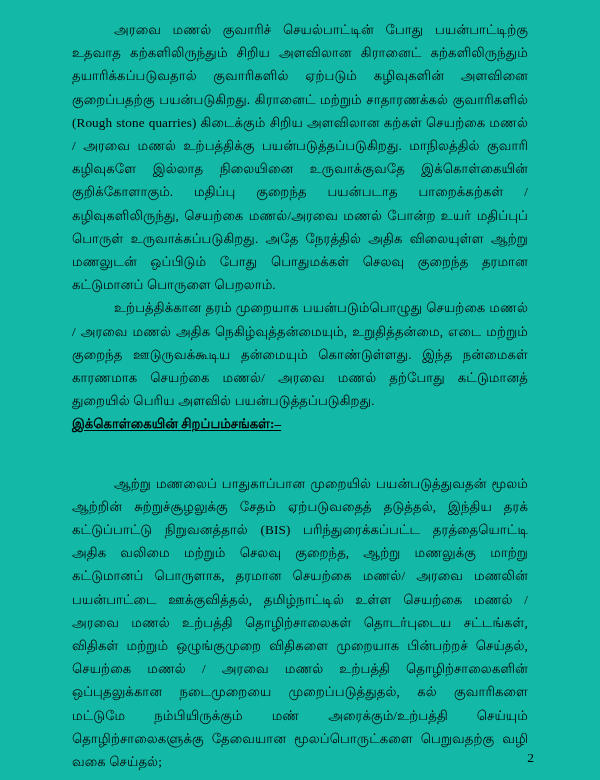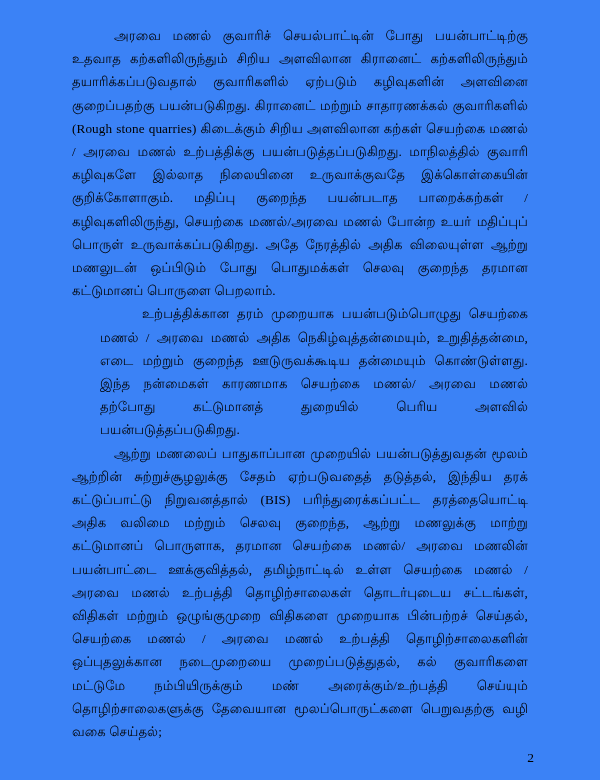--- a/index.html
+++ b/index.html
@@ -12,22 +12,22 @@
     height: 780px;
     overflow: hidden;
     font-family: "Liberation Serif", "DejaVu Serif", serif;
     color: #000000;
   }
   .page {
     position: relative;
     box-sizing: border-box;
     width: 600px;
     height: 780px;
-    background: #3b82f6;
-    padding: 24px 72px 0 72px;
+    background: #14b8a6;
+    padding: 18px 72px 0 72px;
   }
   .doc-body {
     width: 456px;
   }
   .para {
     margin: 0;
     text-align: justify;
     text-justify: inter-word;
     font-size: 13.2px;
     line-height: 23.2px;
@@ -36,21 +36,20 @@
     color: #000000;
   }
   .para.indent {
     text-indent: 42px;
   }
   .para + .para {
     margin-top: 0;
   }
   .gap-para {
     margin-top: 23px;
-    margin-left: 28px;
   }
   .gap-heading {
     margin-top: 25px;
   }
   .heading {
     margin: 0;
     font-size: 13.2px;
     line-height: 23.2px;
     font-weight: bold;
     text-decoration: underline;
@@ -79,20 +78,21 @@
 <body>
 
 <div class="page">
 
   <div class="doc-body">
 
     <p class="para indent">அரவை மணல் குவாரிச் செயல்பாட்டின் போது பயன்பாட்டிற்கு உதவாத கற்களிலிருந்தும் சிறிய அளவிலான கிரானைட் கற்களிலிருந்தும் தயாரிக்கப்படுவதால் குவாரிகளில் ஏற்படும் கழிவுகளின் அளவினை குறைப்பதற்கு பயன்படுகிறது. கிரானைட் மற்றும் சாதாரணக்கல் குவாரிகளில் (Rough stone quarries) கிடைக்கும் சிறிய அளவிலான கற்கள் செயற்கை மணல் / அரவை மணல் உற்பத்திக்கு பயன்படுத்தப்படுகிறது. மாநிலத்தில் குவாரி கழிவுகளே இல்லாத நிலையினை உருவாக்குவதே இக்கொள்கையின் குறிக்கோளாகும். மதிப்பு குறைந்த பயன்படாத பாறைக்கற்கள் / கழிவுகளிலிருந்து, செயற்கை மணல்/அரவை மணல் போன்ற உயர் மதிப்புப் பொருள் உருவாக்கப்படுகிறது. அதே நேரத்தில் அதிக விலையுள்ள ஆற்று மணலுடன் ஒப்பிடும் போது பொதுமக்கள் செலவு குறைந்த தரமான கட்டுமானப் பொருளை பெறலாம்.</p>
 
     <p class="para indent gap-para">உற்பத்திக்கான தரம் முறையாக பயன்படும்பொழுது செயற்கை மணல் / அரவை மணல் அதிக நெகிழ்வுத்தன்மையும், உறுதித்தன்மை, எடை மற்றும் குறைந்த ஊடுருவக்கூடிய தன்மையும் கொண்டுள்ளது. இந்த நன்மைகள் காரணமாக செயற்கை மணல்/ அரவை மணல் தற்போது கட்டுமானத் துறையில் பெரிய அளவில் பயன்படுத்தப்படுகிறது.</p>
 
+    <p class="heading gap-heading">இக்கொள்கையின் சிறப்பம்சங்கள்:–</p>
 
     <p class="para indent gap-after-heading">ஆற்று மணலைப் பாதுகாப்பான முறையில் பயன்படுத்துவதன் மூலம் ஆற்றின் சுற்றுச்சூழலுக்கு சேதம் ஏற்படுவதைத் தடுத்தல், இந்திய தரக் கட்டுப்பாட்டு நிறுவனத்தால் (BIS) பரிந்துரைக்கப்பட்ட தரத்தையொட்டி அதிக வலிமை மற்றும் செலவு குறைந்த, ஆற்று மணலுக்கு மாற்று கட்டுமானப் பொருளாக, தரமான செயற்கை மணல்/ அரவை மணலின் பயன்பாட்டை ஊக்குவித்தல், தமிழ்நாட்டில் உள்ள செயற்கை மணல் / அரவை மணல் உற்பத்தி தொழிற்சாலைகள் தொடர்புடைய சட்டங்கள், விதிகள் மற்றும் ஒழுங்குமுறை விதிகளை முறையாக பின்பற்றச் செய்தல், செயற்கை மணல் / அரவை மணல் உற்பத்தி தொழிற்சாலைகளின் ஒப்புதலுக்கான நடைமுறையை முறைப்படுத்துதல், கல் குவாரிகளை மட்டுமே நம்பியிருக்கும் மண் அரைக்கும்/உற்பத்தி செய்யும் தொழிற்சாலைகளுக்கு தேவையான மூலப்பொருட்களை பெறுவதற்கு வழி வகை செய்தல்;</p>
 
   </div>
 
   <div class="page-number">2</div>
 
 </div>
 
 </body></html>

